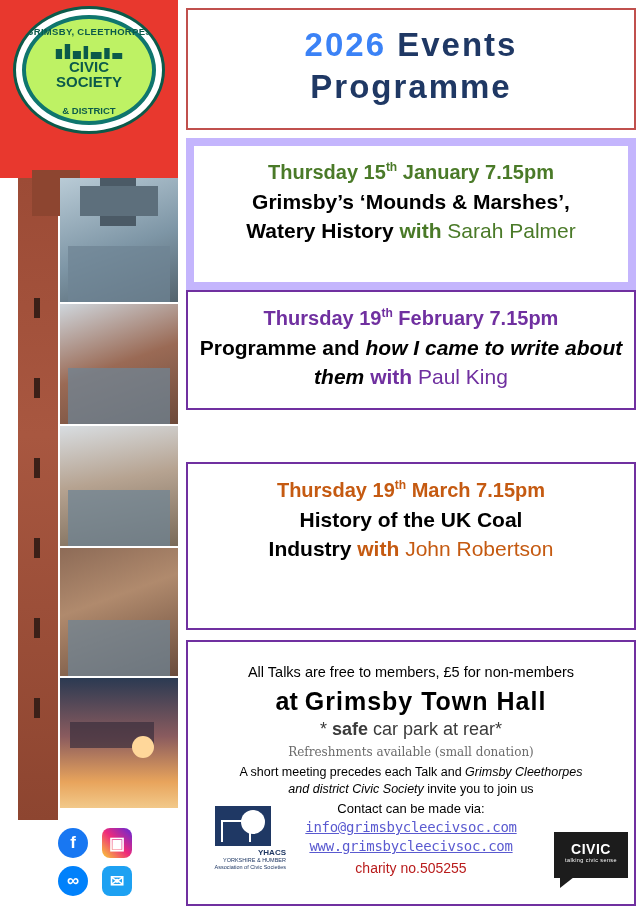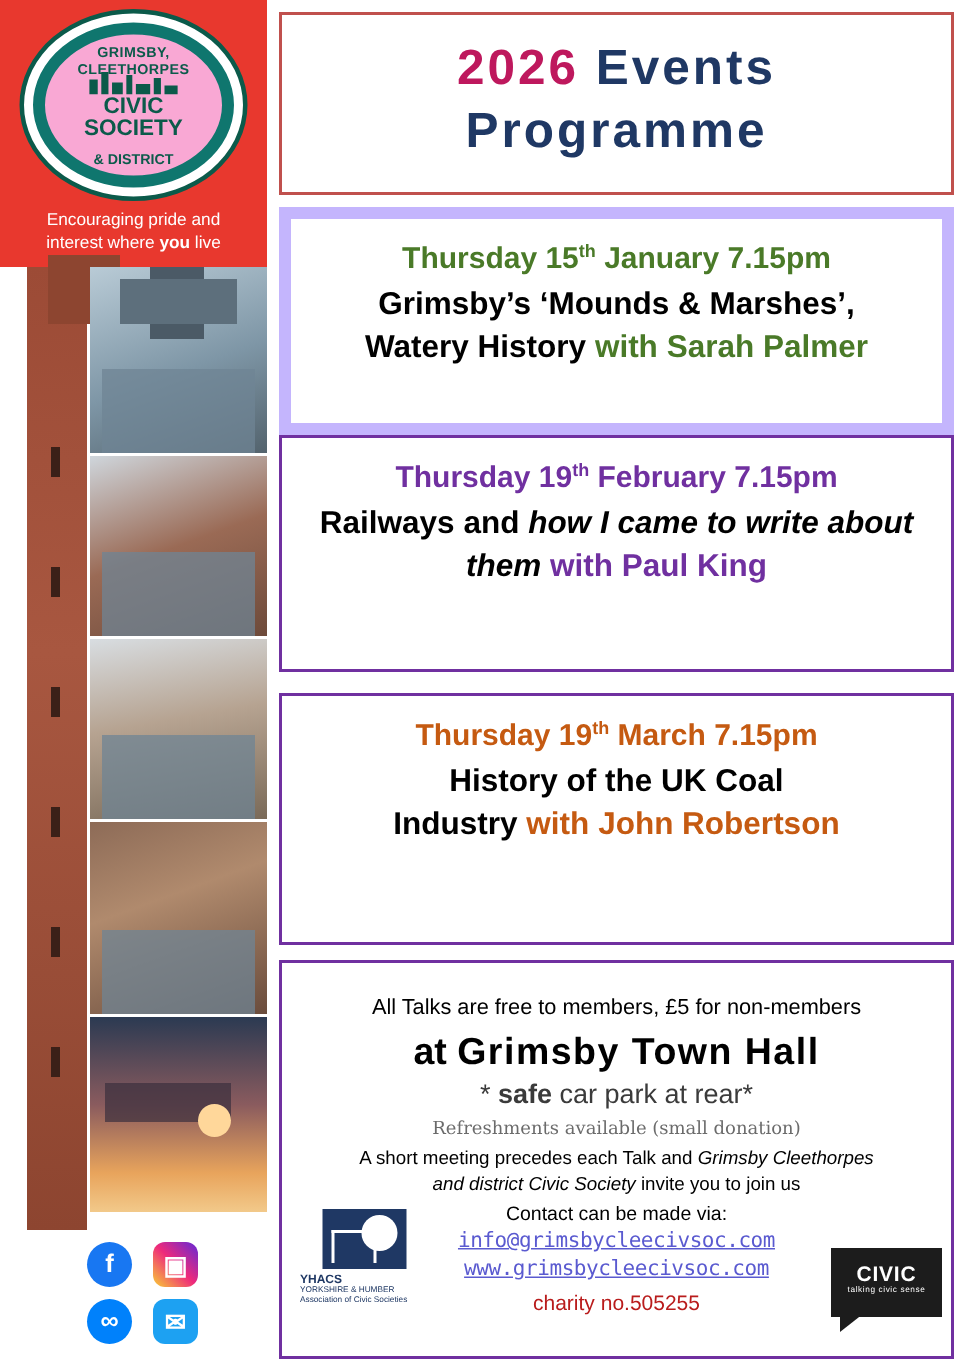--- a/index.html
+++ b/index.html
@@ -32,23 +32,23 @@
     border: 3px solid #0b5a4a;
     box-sizing: border-box;
     overflow: hidden;
   }
   #logo-inner {
     position: absolute;
     left: 50%; top: 50%;
     transform: translate(-50%,-50%);
     width: 134px; height: 110px;
     border-radius: 50%;
-    border: 8px solid #0f766e;
+    border: 4px solid #0f766e;
     box-sizing: border-box;
-    background: #f9a8d4;
+    background: #bef264;
   }
   .logo-arc-top {
     position: absolute;
     top: 7px; left: 0; right: 0;
     text-align: center;
     font-size: 9.5px;
     font-weight: bold;
     color: #0b5a4a;
     letter-spacing: .3px;
   }
@@ -158,29 +158,29 @@
     border: 2px solid #c0504d;
     padding-top: 14px;
     text-align: center;
   }
   .title-line {
     font-size: 33px;
     font-weight: bold;
     letter-spacing: 2px;
     line-height: 42px;
   }
-  .t-year { color: #be185d; }
+  .t-year { color: #3b82f6; }
   .t-word { color: #1f3864; margin-top: 40px; }
 
   .event-box {
     padding: 8px 10px 6px 10px;
     text-align: center;
   }
   #event-1 { top: 138px; height: 152px; border: 8px solid #c4b5fd; }
-  #event-2 { top: 290px; height: 158px; border: 2px solid #7030a0; }
+  #event-2 { top: 290px; height: 120px; border: 2px solid #7030a0; }
   #event-3 { top: 462px; height: 168px; border: 2px solid #7030a0; }
 
   .ev-date {
     font-size: 20px;
     font-weight: bold;
     line-height: 26px;
     margin-bottom: 2px;
   }
   #event-1 .ev-date { color: #4a7a28; }
   #event-2 .ev-date { color: #7030a0; }
@@ -191,21 +191,21 @@
     font-size: 21px;
     font-weight: bold;
     color: #000000;
     line-height: 29px;
   }
   .ev-title .ital { font-style: italic; }
   .with-word { font-weight: bold; }
   #event-1 .speaker, #event-1 .with-word { color: #4a7a28; }
   #event-2 .speaker, #event-2 .with-word { color: #7030a0; }
   #event-3 .speaker, #event-3 .with-word { color: #c55a11; }
-  .speaker { font-weight: bold; text-align: right; }
+  .speaker { font-weight: normal; text-align: right; }
 
   #footer-box {
     top: 640px;
     bottom: 6px;
     border: 2px solid #7030a0;
     padding: 20px 8px;
     text-align: center;
   }
   .f-line1 { font-size: 14.5px; color: #000; line-height: 20px; }
   .f-venue {
@@ -227,21 +227,21 @@
     letter-spacing: -0.3px;
     line-height: 19px;
     display: block;
   }
   .f-charity { font-size: 14px; color: #b91c1c; line-height: 20px; margin-top: 2px; }
 
   #yhacs {
     position: absolute;
     left: 12px; bottom: 30px;
     width: 86px; height: 68px;
-    text-align: left;
+    text-align: right;
   }
   #yhacs .badge {
     width: 56px; height: 40px;
     margin: 0 auto;
     background: #1f3864;
     position: relative;
   }
   #yhacs .rose {
     position: absolute; right: 6px; top: 4px;
     width: 24px; height: 24px; border-radius: 50%;
@@ -289,24 +289,20 @@
           <rect x="65" y="12" width="11" height="6" fill="#0b5a4a"></rect>
         </svg>
       </div>
       <div class="logo-main">
         <div>CIVIC</div>
         <div>SOCIETY</div>
       </div>
       <div class="logo-arc-bottom">&amp; DISTRICT</div>
     </div>
   </div>
-  <div id="logo-tagline">
-    <span>Encouraging pride and</span><br>
-    <span>interest where </span><b>you</b><span> live</span>
-  </div>
 </div>
 
 <div id="photo-strip">
   <div class="tower-col">
     <div class="tower-cap"></div>
     <div class="tower-win" style="top:120px"></div>
     <div class="tower-win" style="top:200px"></div>
     <div class="tower-win" style="top:280px"></div>
     <div class="tower-win" style="top:360px"></div>
     <div class="tower-win" style="top:440px"></div>
@@ -362,21 +358,21 @@
         <span>Watery History</span><span class="with-word"> with </span><span class="speaker">Sarah Palmer</span>
       </div>
     </div>
   </div>
 
   <div class="box event-box" id="event-2">
     <div class="ev-date">
       <span>Thursday 19</span><sup>th</sup><span> February 7.15pm</span>
     </div>
     <div class="ev-title">
-      <span>Railways and </span><span class="ital">how I came to write about them</span><span class="with-word">  with </span><span class="speaker">Paul King</span>
+      <span>Programme and </span><span class="ital">how I came to write about them</span><span class="with-word">  with </span><span class="speaker">Paul King</span>
     </div>
   </div>
 
   <div class="box event-box" id="event-3">
     <div class="ev-date">
       <span>Thursday 19</span><sup>th</sup><span> March 7.15pm</span>
     </div>
     <div class="ev-title">
       <div>History of the UK Coal</div>
       <div>

